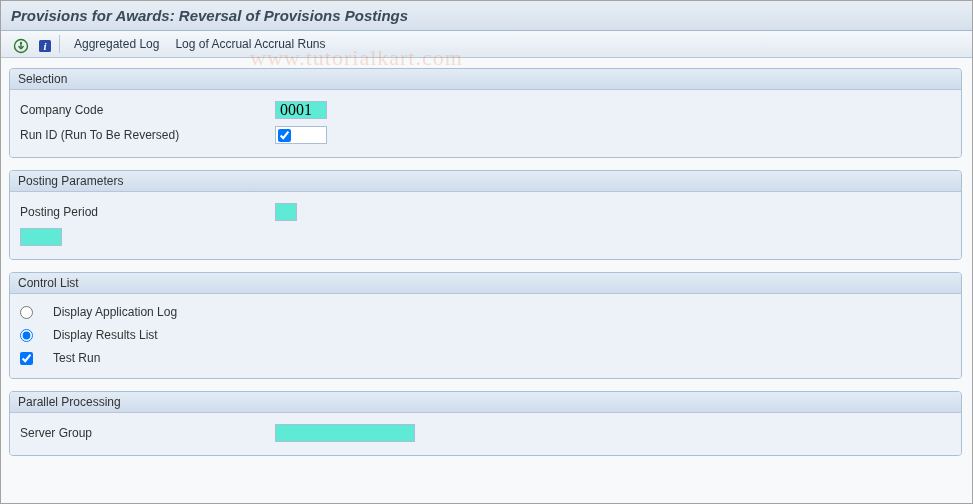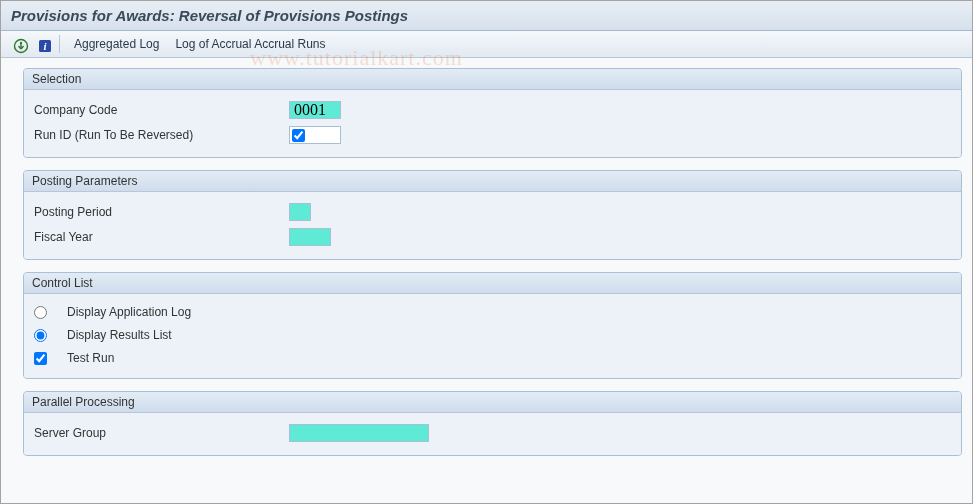--- a/index.html
+++ b/index.html
@@ -49,21 +49,21 @@
     height: 18px;
     background: #b8c6d6;
     margin: 0 2px;
   }
   .toolbar-btn {
     cursor: pointer;
     padding: 2px 4px;
     color: #2a3a4a;
   }
   .content {
-    padding: 10px 10px 0 22px;
+    padding: 10px 10px 0 8px;
   }
   .group {
     border: 1px solid #a9bfd6;
     border-radius: 4px;
     margin-bottom: 12px;
     background: #eef3f9;
     overflow: hidden;
   }
   .group-header {
     background: linear-gradient(to bottom, #e3ecf5 0%, #cfdced 100%);
@@ -181,21 +181,20 @@
     </div>
 
     <div class="group">
       <div class="group-header">Posting Parameters</div>
       <div class="group-body">
         <div class="row">
           <div class="label">Posting Period</div>
           <input type="text" class="input w28" value="" style="">
         </div>
         <div class="row">
-          <div class="label">Fiscal Year</div>
           <input type="text" class="input w50" value="" style="">
         </div>
       </div>
     </div>
 
     <div class="group">
       <div class="group-header">Control List</div>
       <div class="group-body">
         <div class="radio-row">
           <input type="radio" name="ctrl" style="">

